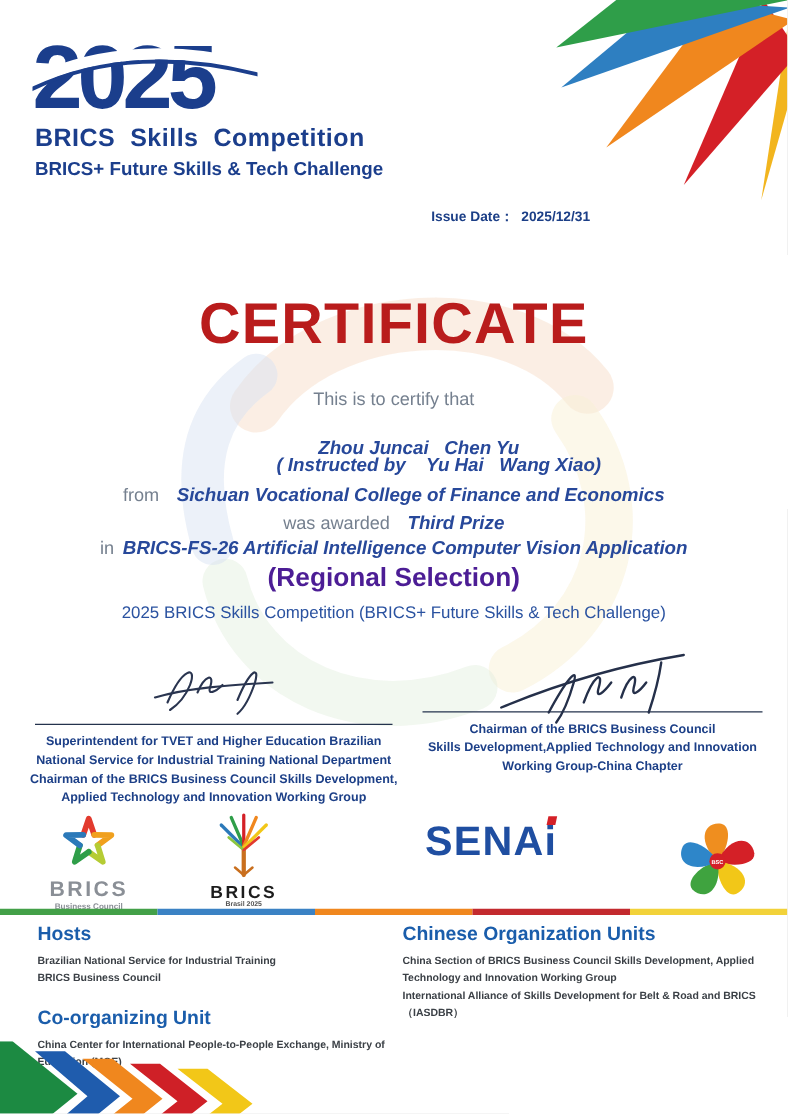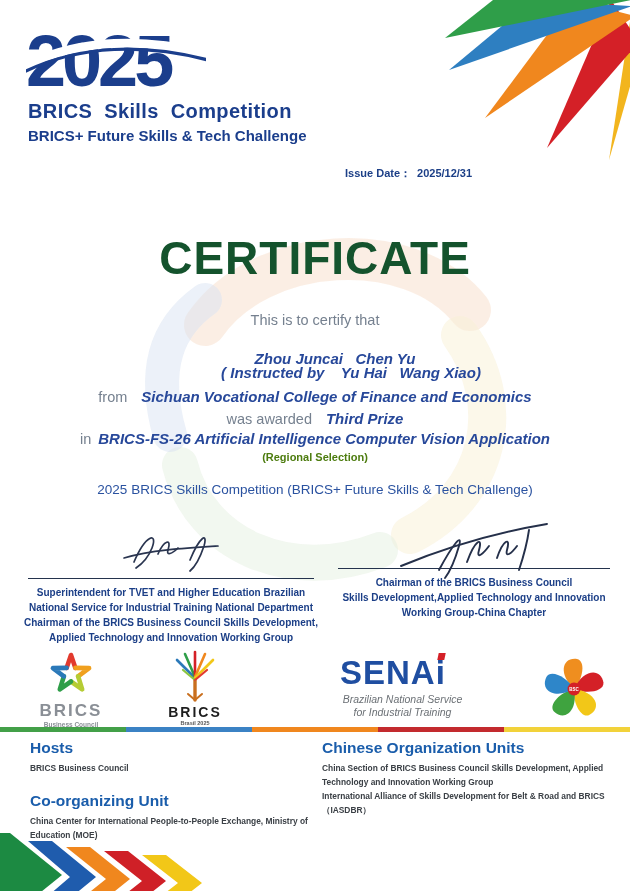--- a/index.html
+++ b/index.html
@@ -21,25 +21,25 @@
   .hdr-title { position:absolute; top:100px; left:28px; font-size:20px; font-weight:bold; color:#1b3e8c; letter-spacing:0.4px; }
   .hdr-sub { position:absolute; top:127px; left:28px; font-size:15px; font-weight:bold; color:#1b3e8c; }
 
   
   .meta { position:absolute; left:345px; top:166px; font-size:11px; font-weight:bold; color:#1c3f87; }
   .meta .row { margin-bottom:13px; }
   .meta .val { margin-left:6px; }
 
   
   .cert-title { position:absolute; top:231px; left:0; width:100%; text-align:center;
-    font-size:46px; font-weight:bold; color:#14532d; letter-spacing:1px; }
+    font-size:46px; font-weight:bold; color:#b91c1c; letter-spacing:1px; }
   .line { position:absolute; left:0; width:100%; text-align:center; }
   .gray { color:#75808f; font-size:14.5px; }
   .blue-bi { color:#27489a; font-size:15px; font-weight:bold; font-style:italic; }
-  .blue-b { color:#4d7c0f; font-size:11px; font-weight:bold; }
+  .blue-b { color:#4c1d95; font-size:21px; font-weight:bold; }
   .l-certify { top:312px; }
   .l-names { top:350px;padding-left:40px; }
   .l-instructed { top:364px;margin-left:36px; }
   .l-from { top:388px; }
   .l-award { top:410px; }
   .l-event { top:430px; }
   .l-stage { top:451px; }
   .l-comp { top:482px; font-size:13.5px; color:#2a52a0; }
   .gap-r { margin-right:14px; }
   .gap-s { margin-right:7px; }
@@ -197,24 +197,20 @@
         <path d="M31,30 L43,20" stroke="#e23a2e" stroke-width="2.2"></path>
         <path d="M31,50 L24,44 M31,50 L38,44" stroke="#c96f1e" stroke-width="2"></path>
       </g>
     </svg>
     <div class="tree-name">BRICS</div>
     <div class="tree-sub">Brasil 2025</div>
   </div>
 
   <div class="logo-block senai-logo">
     <div class="senai-name"><span>SENA</span><span class="senai-i">i</span></div>
-    <div class="senai-sub">
-      <div>Brazilian National Service</div>
-      <div>for Industrial Training</div>
-    </div>
   </div>
 
   <div class="logo-block bsc-logo">
     <svg width="72" height="72" viewBox="0 0 72 72">
       <g>
         <g transform="rotate(0 36 37)">
             <path d="M36,37 C20,22 24,5 39,7 C48,9 45,27 36,37Z" fill="#ef8e1f"></path>
           </g>
         <g transform="rotate(72 36 37)">
             <path d="M36,37 C20,22 24,5 39,7 C48,9 45,27 36,37Z" fill="#d42027"></path>
@@ -237,20 +233,21 @@
   <div class="divider">
     <div style="background:#43a048"></div>
     <div style="background:#3b82c4"></div>
     <div style="background:#f0871e"></div>
     <div style="background:#c32a2e"></div>
     <div style="background:#f2d23a"></div>
   </div>
 
   <div class="foot-col foot-left">
     <div class="foot-h">Hosts</div>
+    <div class="foot-line">Brazilian National Service for Industrial Training</div>
     <div class="foot-line">BRICS Business Council</div>
     <div class="foot-h foot-sec2">Co-organizing Unit</div>
     <div class="foot-line">China Center for International People-to-People Exchange, Ministry of Education (MOE)</div>
   </div>
 
   <div class="foot-col foot-right">
     <div class="foot-h">Chinese Organization Units</div>
     <div class="foot-line">China Section of BRICS Business Council Skills Development, Applied Technology and Innovation Working Group</div>
     <div class="foot-line">International Alliance of Skills Development for Belt &amp; Road and BRICS （IASDBR）</div>
   </div>

